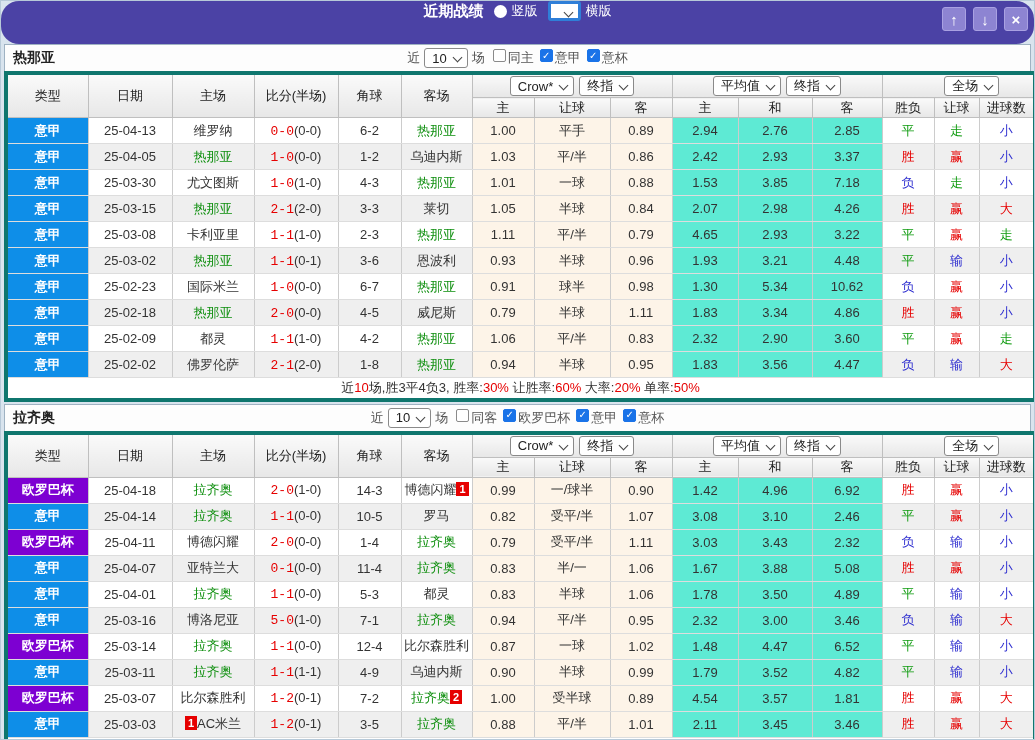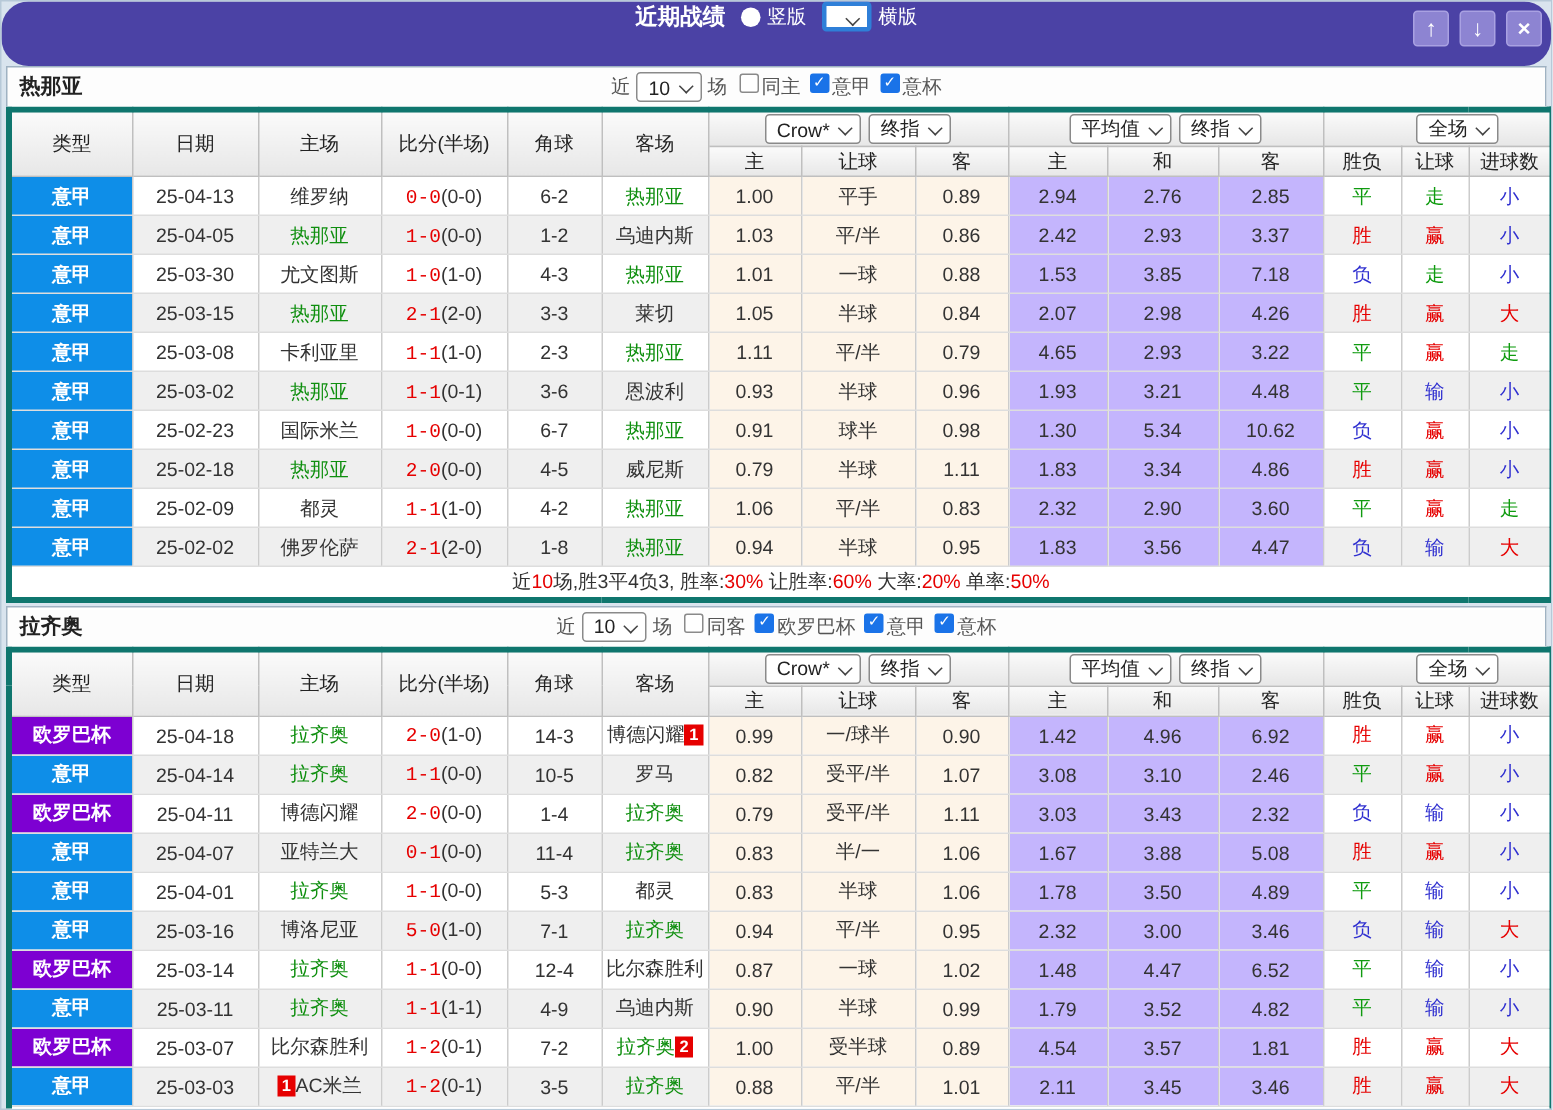--- a/index.html
+++ b/index.html
@@ -37,21 +37,21 @@
   thead tr.h2 th { height:20px; }
   .grp-cell { padding:1px 0;margin-top:23px; }
   .grp-inline { display:flex; align-items:center; justify-content:center; gap:5px; }
   .grp-inline.shift { transform:translateX(14px); }
   tbody td { height:26px; border:1px solid #ddd; border-right:1px solid #ccc; font-size:13px; color:#333; text-align:center; padding:0; overflow:hidden; white-space:nowrap; }
   tbody td.type { color:#fff; font-weight:bold; }
   tbody td.type.serie { background:#0e8ee8; }
   tbody td.type.europa { background:#7d00d2; }
   tbody tr:nth-child(even) td.plain { background:#efefef; }
   tbody td.cream { background:#fdf4e8; }
-  tbody td.blue { background:#c4b5fd; }
+  tbody td.blue { background:#5eead4; }
   .green { color:#0f8f0f; }
   .score { color:#e60000;font-family:Liberation Mono, monospace; }
   .half { color:#333; }
   .cr { color:#e60000; } .cg { color:#0f9b0f; } .cb2 { color:#3030d0; }
   .badge { display:inline-block; background:#e60000; color:#fff; font-size:11px; font-weight:bold; line-height:14px; padding:0 3px; vertical-align:1px; }
   tfoot td { height:22px; text-align:center; font-size:13px; color:#333; background:#fff; border-top:1px solid #bbb; }
   tfoot .red { color:#e60000; }
   .teamlink { cursor:pointer; }
 </style>
 </head>

